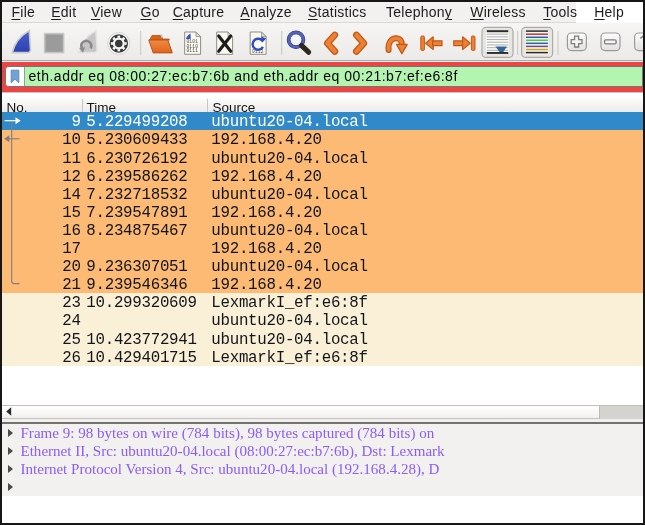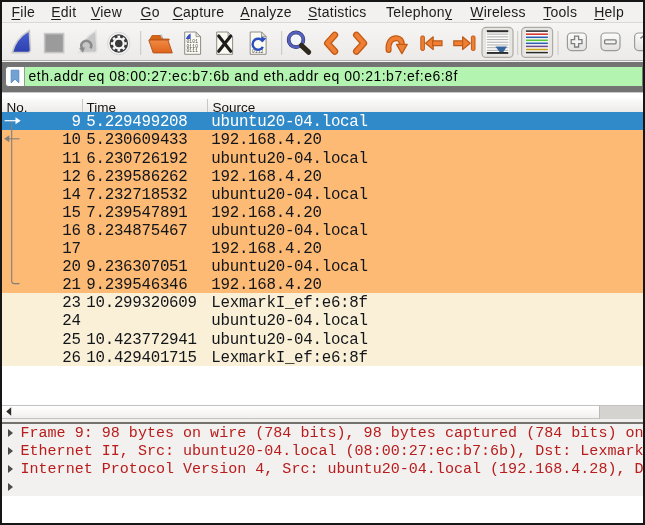--- a/index.html
+++ b/index.html
@@ -1,24 +1,24 @@
 <!DOCTYPE html>
 <html><head><meta charset="utf-8"><style>
 html,body{margin:0;padding:0}
 body{width:645px;height:525px;position:relative;overflow:hidden;background:#fff;font-family:"Liberation Sans",sans-serif}
 .abs{position:absolute}
 
-#menubar{position:absolute;left:2px;top:2px;width:641px;height:19.5px;background:#f2f1f0;border-bottom:1px solid #dad8d5}
+#menubar{position:absolute;left:2px;top:2px;width:574px;height:19.5px;background:#f2f1f0;border-bottom:1px solid #dad8d5}
 #menubar span{position:absolute;top:3px;font-size:14px;line-height:14px;letter-spacing:0.25px;color:#1c1c1c;white-space:pre}
 #menubar u{text-decoration:underline;text-underline-offset:2px;text-decoration-thickness:1.2px}
 
 #toolbar{position:absolute;left:2px;top:22.5px;width:641px;height:39.5px;background:linear-gradient(#f6f5f4,#eceae8)}
 #tbicons{position:absolute;left:0;top:22px;width:645px;height:40px}
 
-#filterbar{position:absolute;left:2px;top:62px;width:641px;height:31px;background:#737373;border-bottom:1px solid #c9c6c3;box-sizing:border-box}
+#filterbar{position:absolute;left:2px;top:62px;width:641px;height:31px;background:#ef4444;border-bottom:1px solid #c9c6c3;box-sizing:border-box}
 #ffield{position:absolute;left:3px;top:4px;width:638px;height:21px;border:1px solid #757575;border-radius:4px 0 0 4px;box-sizing:border-box;background:#b3f5b0;overflow:hidden}
 #fbtn{position:absolute;left:0;top:0;width:18px;height:19px;background:#fff;border-right:1px solid #9a9a9a}
 #ftext{position:absolute;left:22.5px;top:0;height:19px;line-height:19px;font-size:14px;letter-spacing:0.5px;color:#000;white-space:pre}
 
 #plheader{position:absolute;left:2px;top:98px;width:642px;height:19px;background:linear-gradient(#fcfcfb,#e7e5e3);border-bottom:1px solid #999691}
 #plheader .lbl{position:absolute;top:2px;font-size:13.5px;line-height:15px;color:#141414}
 #plheader .csep{position:absolute;top:1px;bottom:1px;width:1px;background:#c9c7c4}
 
 #rows{position:absolute;left:2px;top:112.2px;width:641px}
 .row{position:absolute;left:0;width:641px;height:18.1px;font-family:"Liberation Mono",monospace;font-size:15.8px;letter-spacing:-0.28px;line-height:18.1px;color:#12151a;white-space:pre}
@@ -31,21 +31,21 @@
 .sel2{background:#fdba74}
 .tan{background:#faf0d7}
 
 #hscroll{position:absolute;left:2px;top:404.5px;width:641px;height:14px;background:linear-gradient(#ffffff,#f1f0ee);border-top:1px solid #c4c1be;border-bottom:1px solid #c4c1be;box-sizing:border-box}
 #hthumb{position:absolute;left:599px;top:405.5px;width:44px;height:13px;background:#d5d3d0;border-left:1px solid #bcb9b6}
 
 #split{position:absolute;left:2px;top:418.5px;width:641px;height:5.5px;background:#f0efed}
 #splitline{position:absolute;left:2px;top:422px;width:641px;height:1.5px;background:#75726e}
 
 #details{position:absolute;left:2px;top:424px;width:641px;height:72px;background:#f2f1ef}
-.dline{position:absolute;left:0;width:641px;height:18px;font-family:Liberation Mono, monospace;font-size:15.05px;line-height:18px;color:#b91c1c;white-space:pre}
+.dline{position:absolute;left:0;width:641px;height:18px;font-family:Liberation Serif, serif;font-size:15.05px;line-height:18px;color:#8b5cf6;white-space:pre}
 .dline .txt{position:absolute;left:18.5px}
 .dtri{position:absolute;left:5.5px;width:0;height:0;border-left:5.5px solid #4a4a4a;border-top:4.2px solid transparent;border-bottom:4.2px solid transparent;top:5px}
 
 .wb{position:absolute;background:#161616;z-index:50}
 </style></head>
 <body>
 <div id="menubar">
 <span style="left:9.5px"><u>F</u>ile</span>
 <span style="left:49.2px"><u>E</u>dit</span>
 <span style="left:88.9px"><u>V</u>iew</span>

